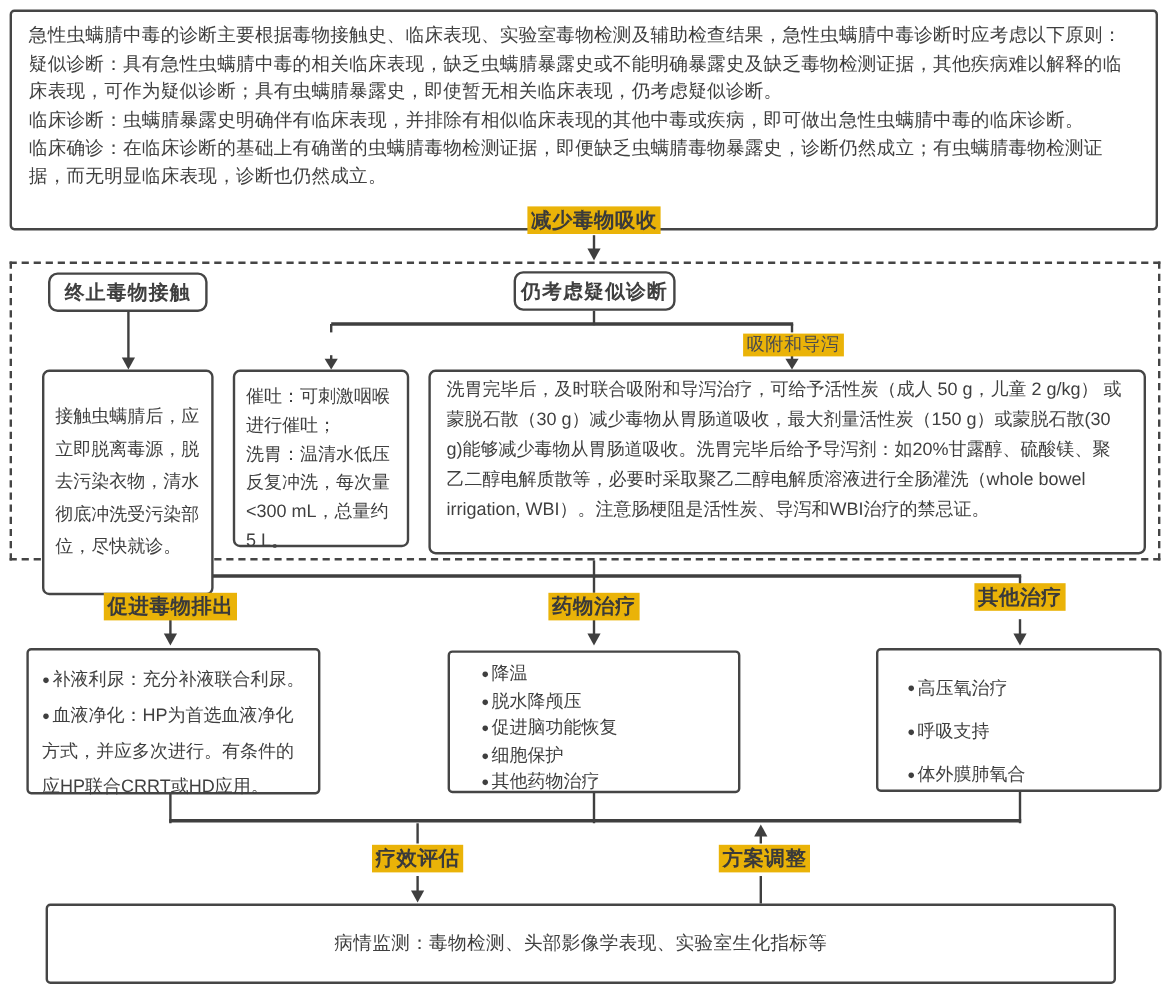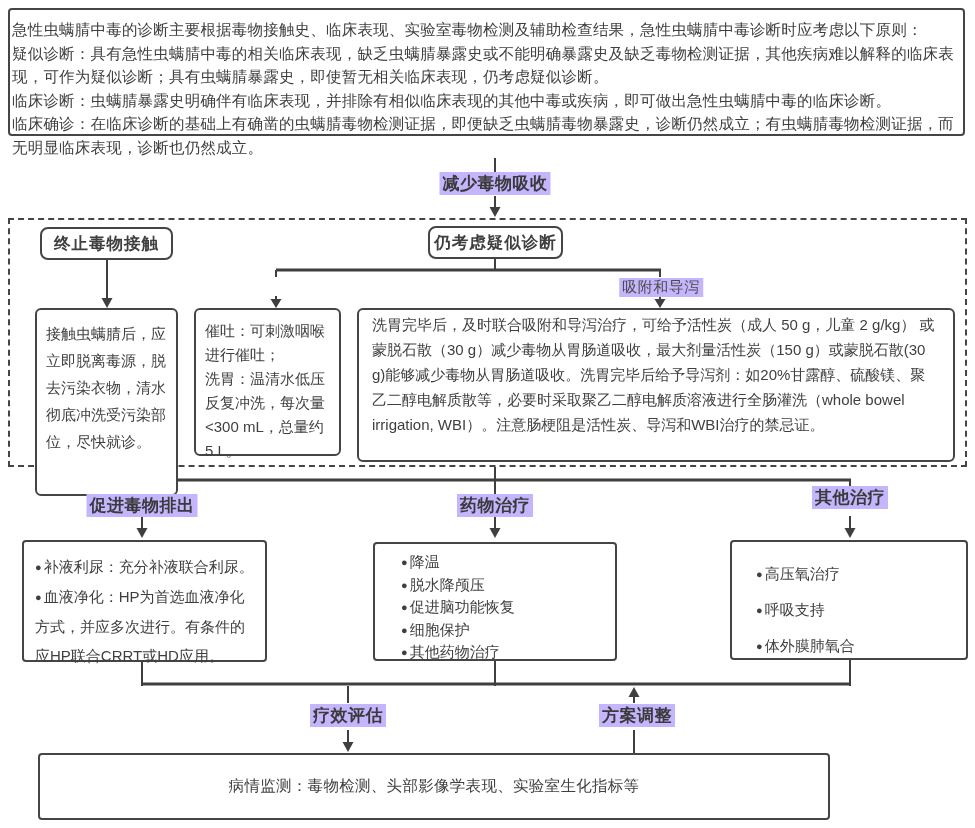--- a/index.html
+++ b/index.html
@@ -8,43 +8,43 @@
     font-family:"Liberation Sans","DejaVu Sans",sans-serif;
     color:#3d3d3d;overflow:hidden;
   }
   .node{
     position:absolute;background:#fff;border:2px solid #454545;
     box-sizing:border-box;color:#3f3f3f;
   }
   .round3{border-radius:4px;}
   .round8{border-radius:8px;}
   
-  .top-box{left:8px;top:8px;width:957px;height:128px;padding:8px 2px;font-size:15.5px;line-height:23.5px;letter-spacing:.2px;}
+  .top-box{left:8px;top:8px;width:957px;height:184px;padding:8px 14px;font-size:15.5px;line-height:23.5px;letter-spacing:.2px;}
   .top-box p{margin:0;}
   
   .dashed-box{left:8px;top:218px;width:959px;height:249px;border:2px dashed #454545;background:transparent;}
   
   .pill{display:flex;align-items:center;justify-content:center;font-weight:bold;font-size:16.5px;letter-spacing:1px;}
   .stop-contact{left:40px;top:227px;width:133px;height:33px;}
   .gastro{left:428px;top:226px;width:135px;height:33px;}
   
-  .contact-box{left:35px;top:308px;width:143px;height:188px;padding:10px 9px;font-size:15px;line-height:27px;border-radius:6px;}
+  .contact-box{left:35px;top:308px;width:143px;height:188px;padding:24px 9px;font-size:15px;line-height:27px;border-radius:6px;}
   .emesis-box{left:194px;top:308px;width:147px;height:148px;padding:9px 9px;font-size:15px;line-height:24px;border-radius:6px;}
   .emesis-box p{margin:0;}
   .adsorption-box{left:357px;top:308px;width:598px;height:154px;padding:2px 13px;font-size:15px;line-height:25px;border-radius:6px;}
   
   .promote-box{left:22px;top:540px;width:245px;height:122px;padding:10px 10px 0 11px;font-size:15px;line-height:29px;border-radius:4px;}
   .drug-box{left:373px;top:542px;width:244px;height:119px;padding:7px 8px 0 26px;font-size:15px;line-height:22.5px;border-radius:4px;}
   .other-box{left:730px;top:540px;width:238px;height:120px;padding:14px 8px 0 24px;font-size:15px;line-height:36px;border-radius:4px;}
   .bullet{margin:0;}
   .bullet::before{content:"\25CF";font-size:11px;margin-right:2px;vertical-align:1px;}
   
-  .monitor-box{left:38px;top:753px;width:792px;height:67px;display:flex;align-items:center;justify-content:center;font-size:15.5px;letter-spacing:.3px;border-radius:4px;}
+  .monitor-box{left:38px;top:753px;width:892px;height:67px;display:flex;align-items:center;justify-content:center;font-size:15.5px;letter-spacing:.3px;border-radius:4px;}
   
-  .flow-label{position:absolute;transform:translateX(-50%);white-space:nowrap;background:#c4b5fd;padding:0 3px;}
+  .flow-label{position:absolute;transform:translateX(-50%);white-space:nowrap;background:#eab308;padding:0 3px;}
   .flow-label.bold{font-weight:bold;font-size:17px;color:#3a3a3a;letter-spacing:.5px;}
   .flow-label.plain{font-size:15px;color:#4c4c4c;letter-spacing:.5px;}
   
   .connectors{position:absolute;left:0;top:0;pointer-events:none;}
   .connectors line{stroke:#3f3f3f;stroke-width:2;}
   .connectors line.thick{stroke-width:3;}
   .connectors path{fill:#3f3f3f;stroke:none;}
 </style>
 </head>
 <body>

